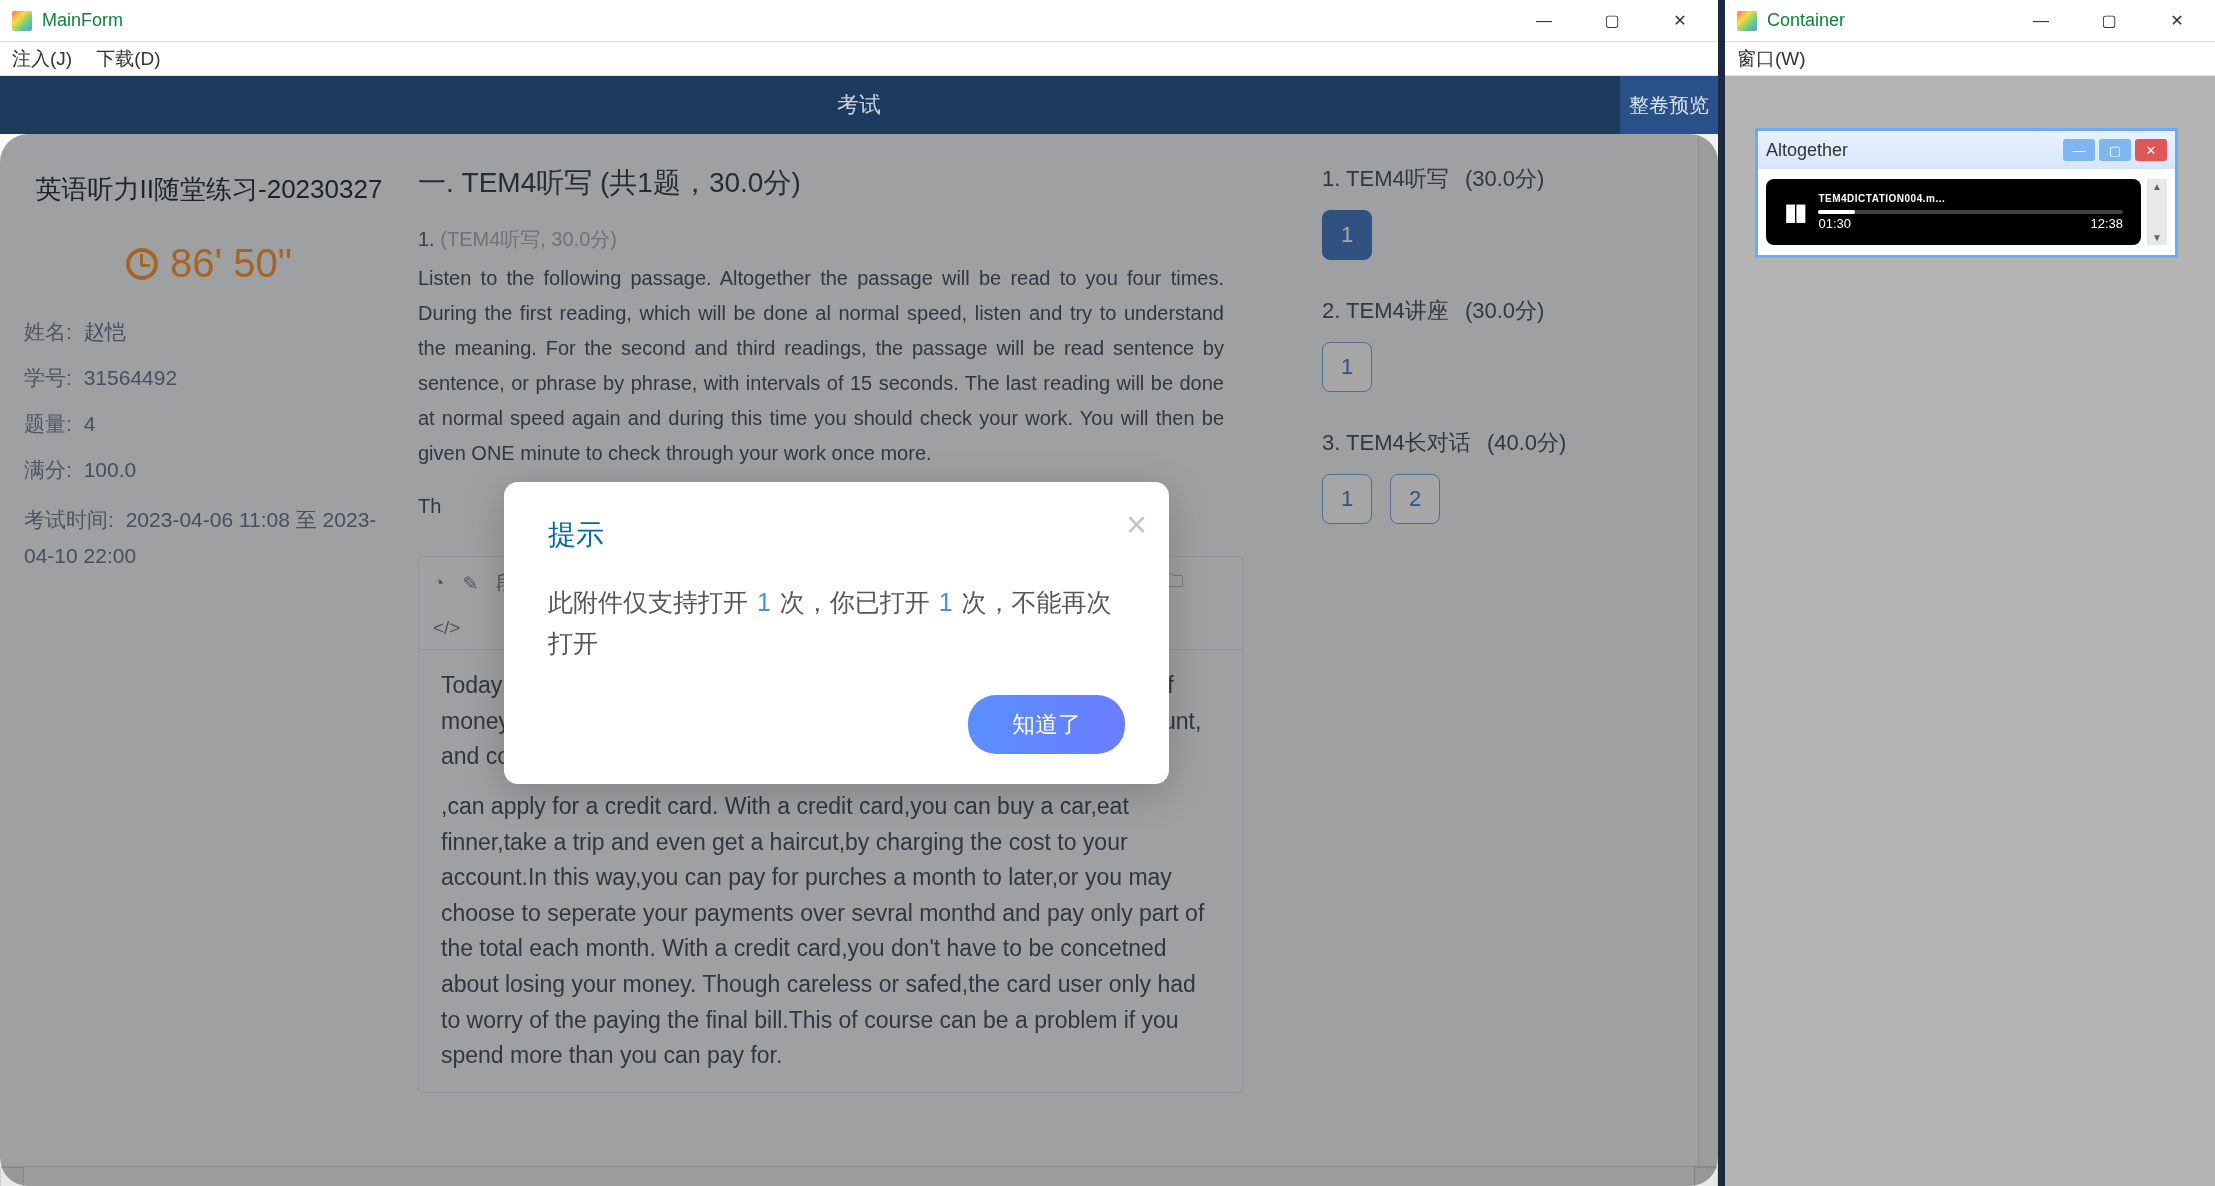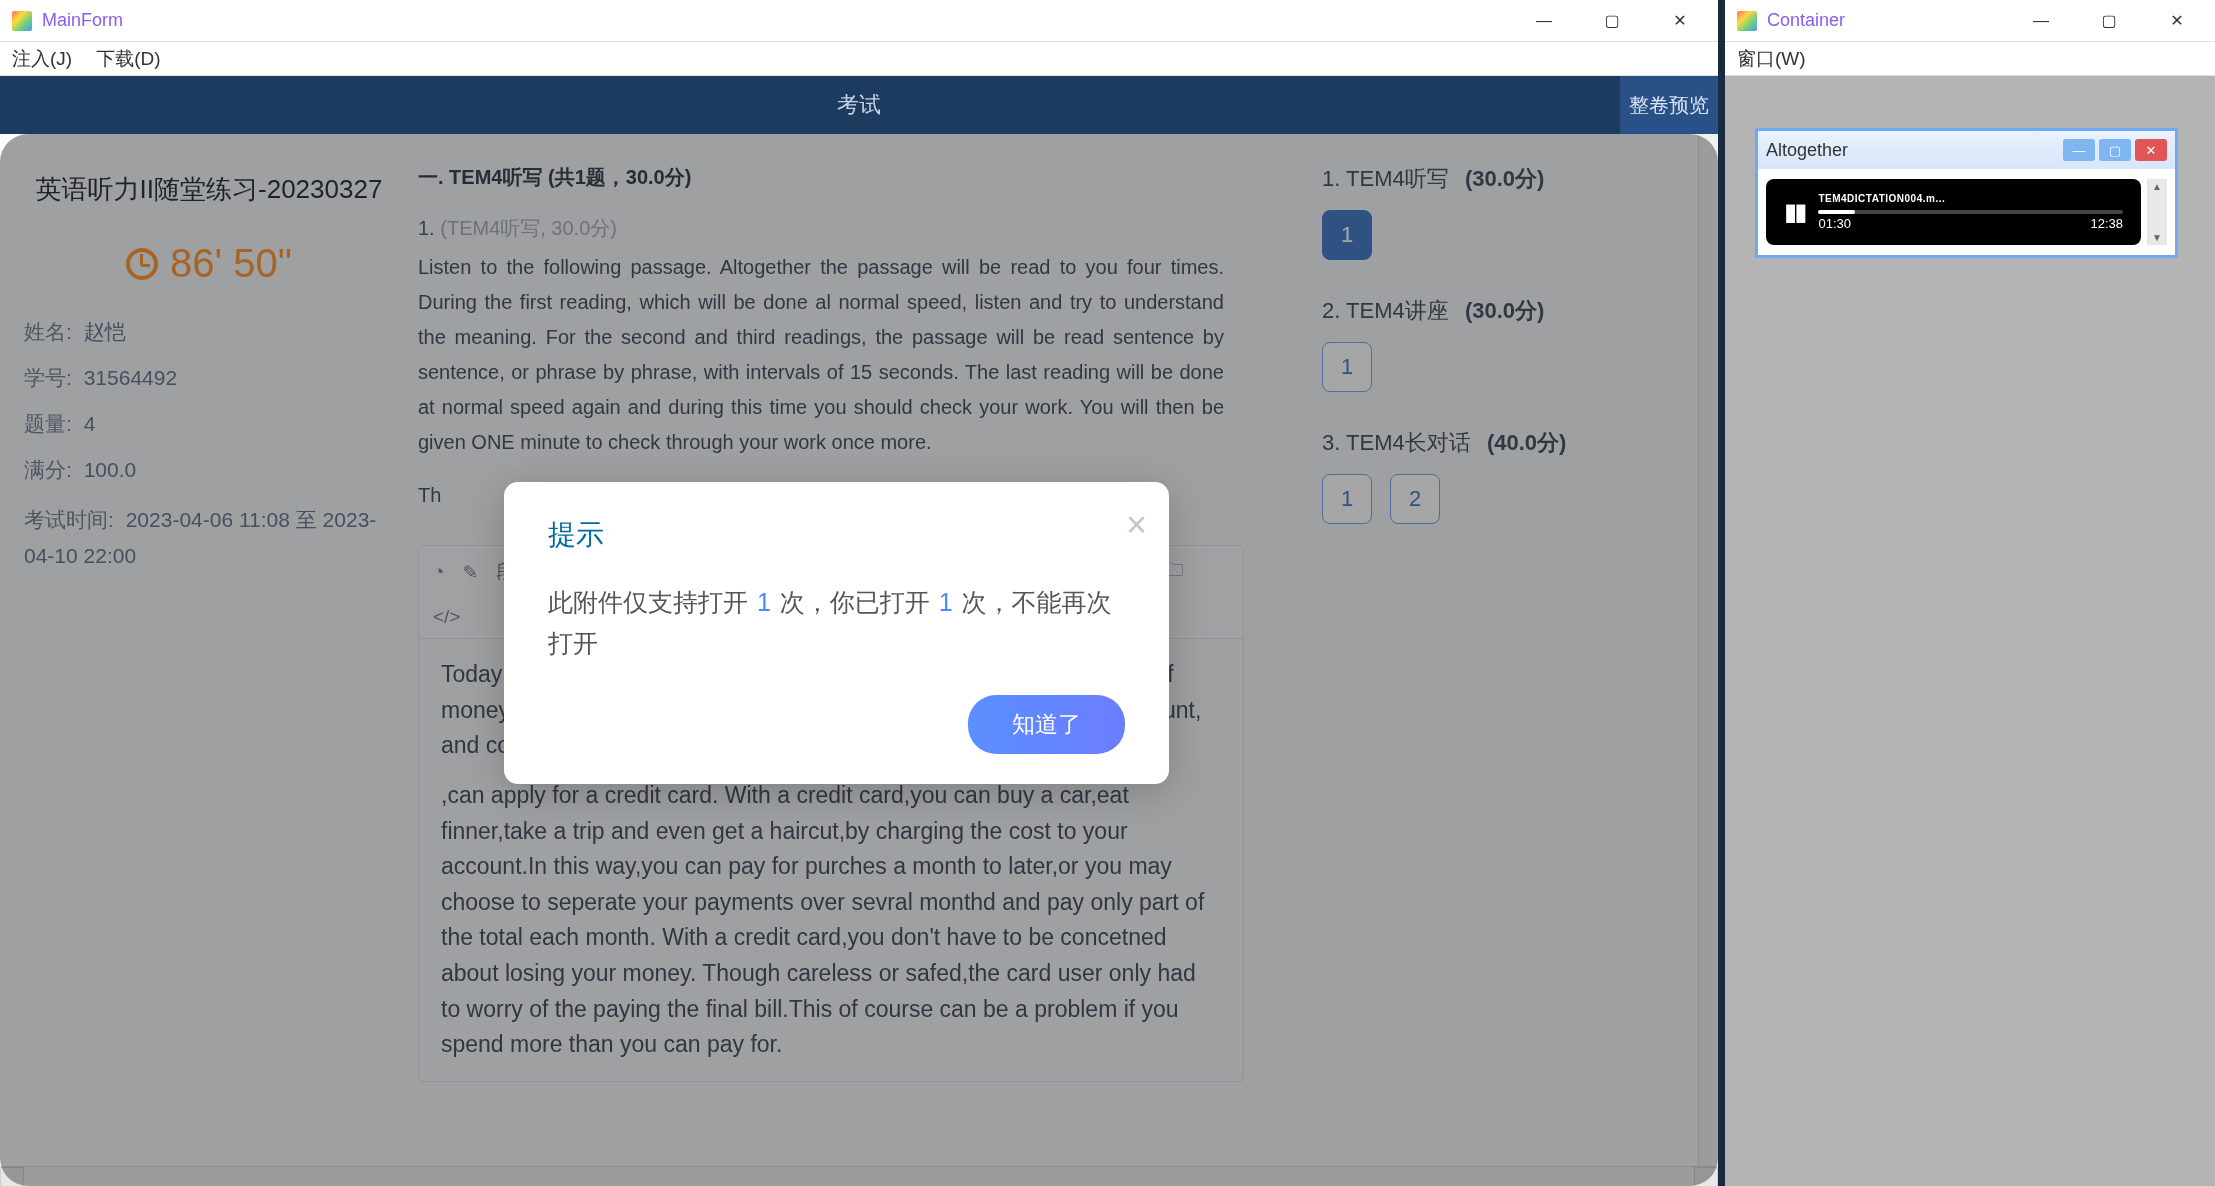--- a/index.html
+++ b/index.html
@@ -14,21 +14,21 @@
 }
 .titlebar {
   height: 42px; background: #fff; display: flex; align-items: center;
   padding: 0 4px; border-bottom: 1px solid #e0e0e0;
 }
 .titlebar .app-icon {
   width: 20px; height: 20px; margin-left: 8px; margin-right: 10px;
   background: linear-gradient(135deg,#ff6b6b,#ffd93d,#6bcf7f,#4d96ff);
   border-radius: 2px;
 }
-.titlebar .title { font-size: 18px; color: #8b5cf6; }
+.titlebar .title { font-size: 18px; color: #15803d; }
 .titlebar .win-controls { margin-left: auto; display: flex; }
 .titlebar .win-btn {
   width: 68px; height: 42px; display: flex; align-items: center; justify-content: center;
   font-size: 16px; color: #333; cursor: default;
 }
 .menubar {
   height: 34px; background: #fff; display: flex; align-items: center; gap: 24px;
   padding: 0 12px; border-bottom: 1px solid #e0e0e0; font-size: 19px; color: #333;
 }
 .topbar {
@@ -61,21 +61,21 @@
 .timer .clock { width: 32px; height: 32px; border: 4px solid #ff9a3c; border-radius: 50%; position: relative; }
 .timer .clock::after { content: ""; position: absolute; width: 3px; height: 11px; background: #ff9a3c; left: 10px; top: 2px; }
 .timer .clock::before { content: ""; position: absolute; width: 9px; height: 3px; background: #ff9a3c; left: 11px; top: 12px; }
 .info-line { color: #7a8599; font-size: 21px; }
 .info-line .val { color: #6b7a94; margin-left: 6px; }
 .examtime { line-height: 1.7; }
 
 .middle-panel {
   flex: 1; padding: 30px 0 0 0; overflow-y: auto;
 }
-.section-title { font-size: 20px; font-weight: 700; color: #3a4556; padding: 0 0 24px 0; }
+.section-title { font-size: 28px; font-weight: 400; color: #3a4556; padding: 0 0 24px 0; }
 .q-meta { color: #a8b0bc; font-size: 20px; }
 .q-meta .num { color: #5a6478; }
 .passage {
   color: #4a5668; font-size: 20px; line-height: 1.75; text-align: justify;
   margin-top: 8px;
 }
 .passage-wrap { padding-right: 20px; }
 .ed-toolbar {
   background: #f7f8fa; border: 1px solid #e0e3e8; border-radius: 6px 6px 0 0;
   padding: 10px 14px; display: flex; flex-wrap: wrap; gap: 18px; align-items: center;
@@ -89,21 +89,21 @@
   border: 1px solid #e0e3e8; border-top: none; border-radius: 0 0 6px 6px;
   padding: 18px 22px; font-size: 23px; color: #4a5568; line-height: 1.55;
   min-height: 320px;
 }
 .middle-inner { padding: 0 14px 40px 0; max-width: 840px; }
 
 .right-panel {
   width: 420px; padding: 30px 24px; color: #4a5668; font-size: 22px;
 }
 .sec-head { margin-bottom: 16px; }
-.sec-head .pts { margin-left: 10px; font-weight: bold; }
+.sec-head .pts { margin-left: 10px; }
 .q-pill {
   display: inline-flex; align-items: center; justify-content: center;
   width: 50px; height: 50px; border: 1px solid #7aa8e6; border-radius: 8px;
   color: #4a7ec9; font-size: 22px; margin-right: 12px; margin-bottom: 36px;
   background: #fff;
 }
 .q-pill.active { background: #4a7ec9; color: #fff; border-color: #4a7ec9; }
 
 
 .hscroll {

